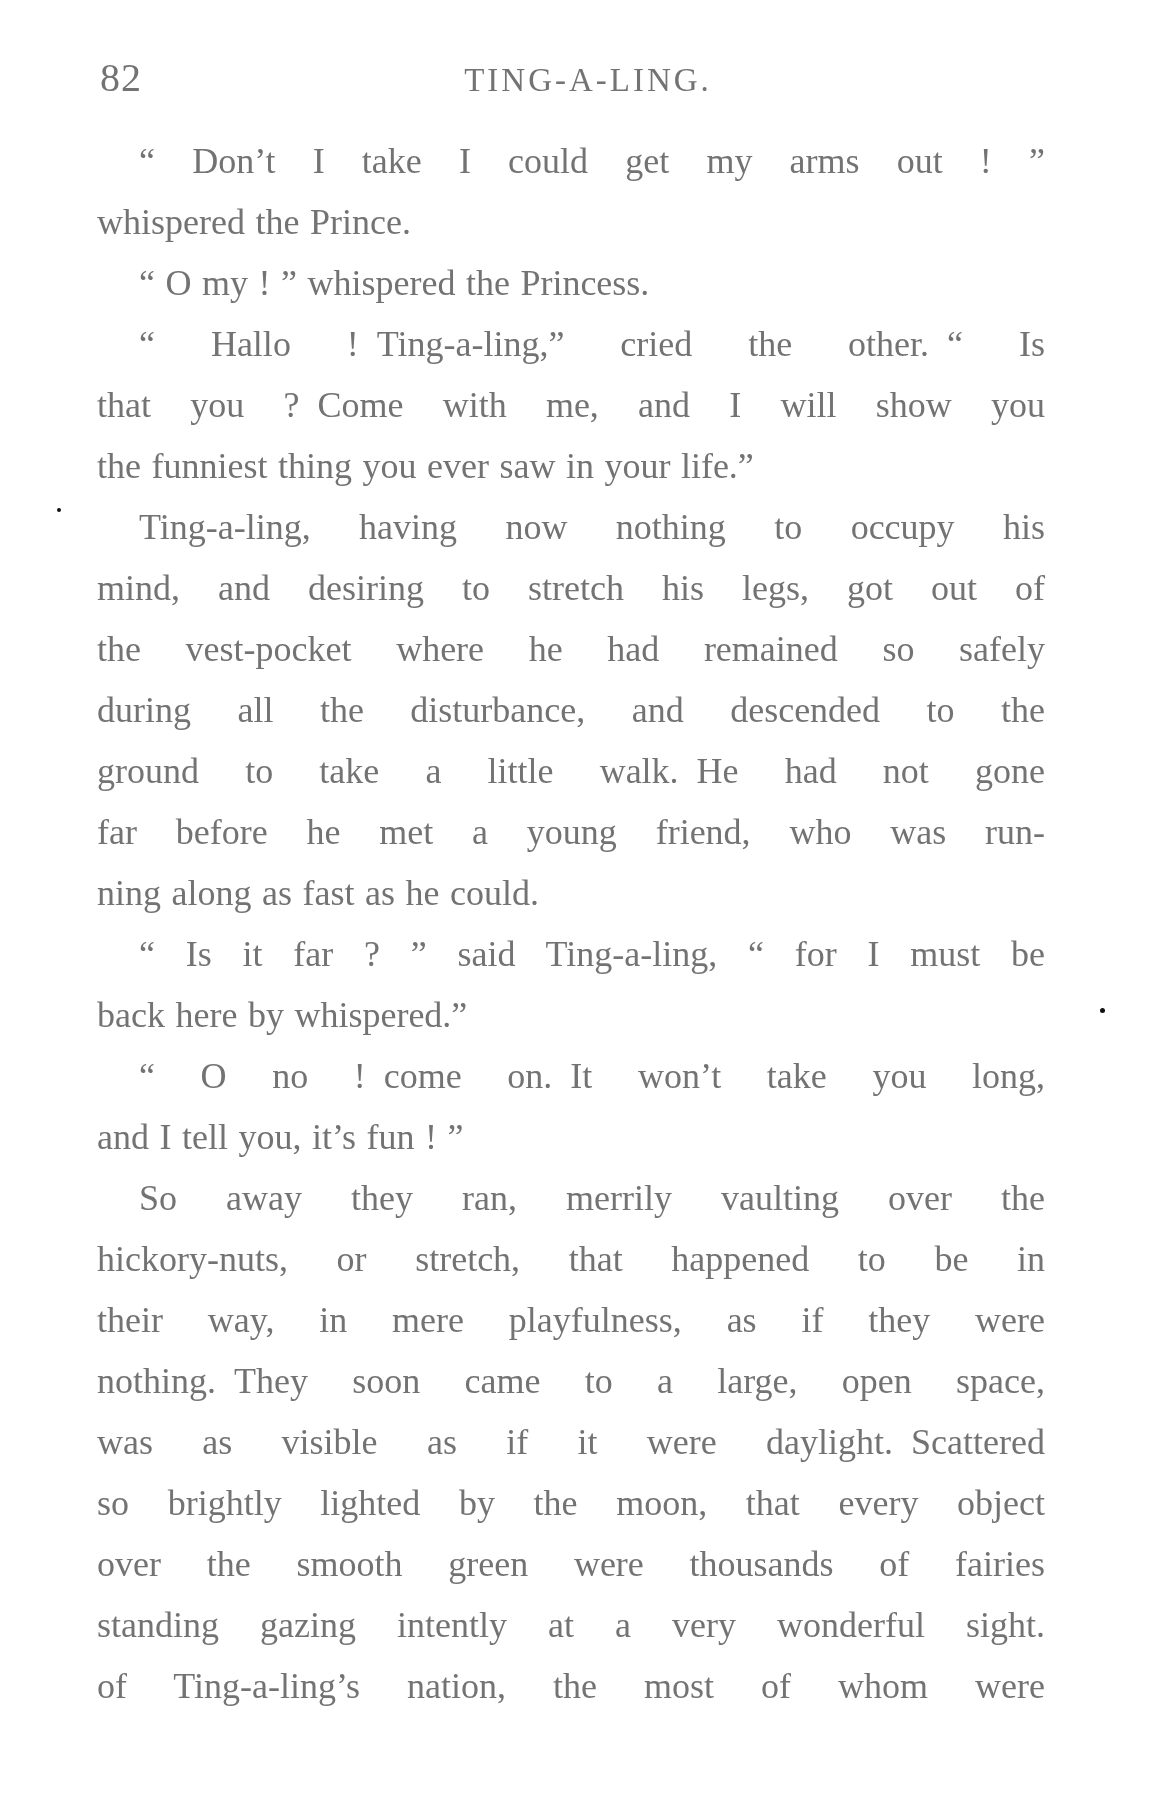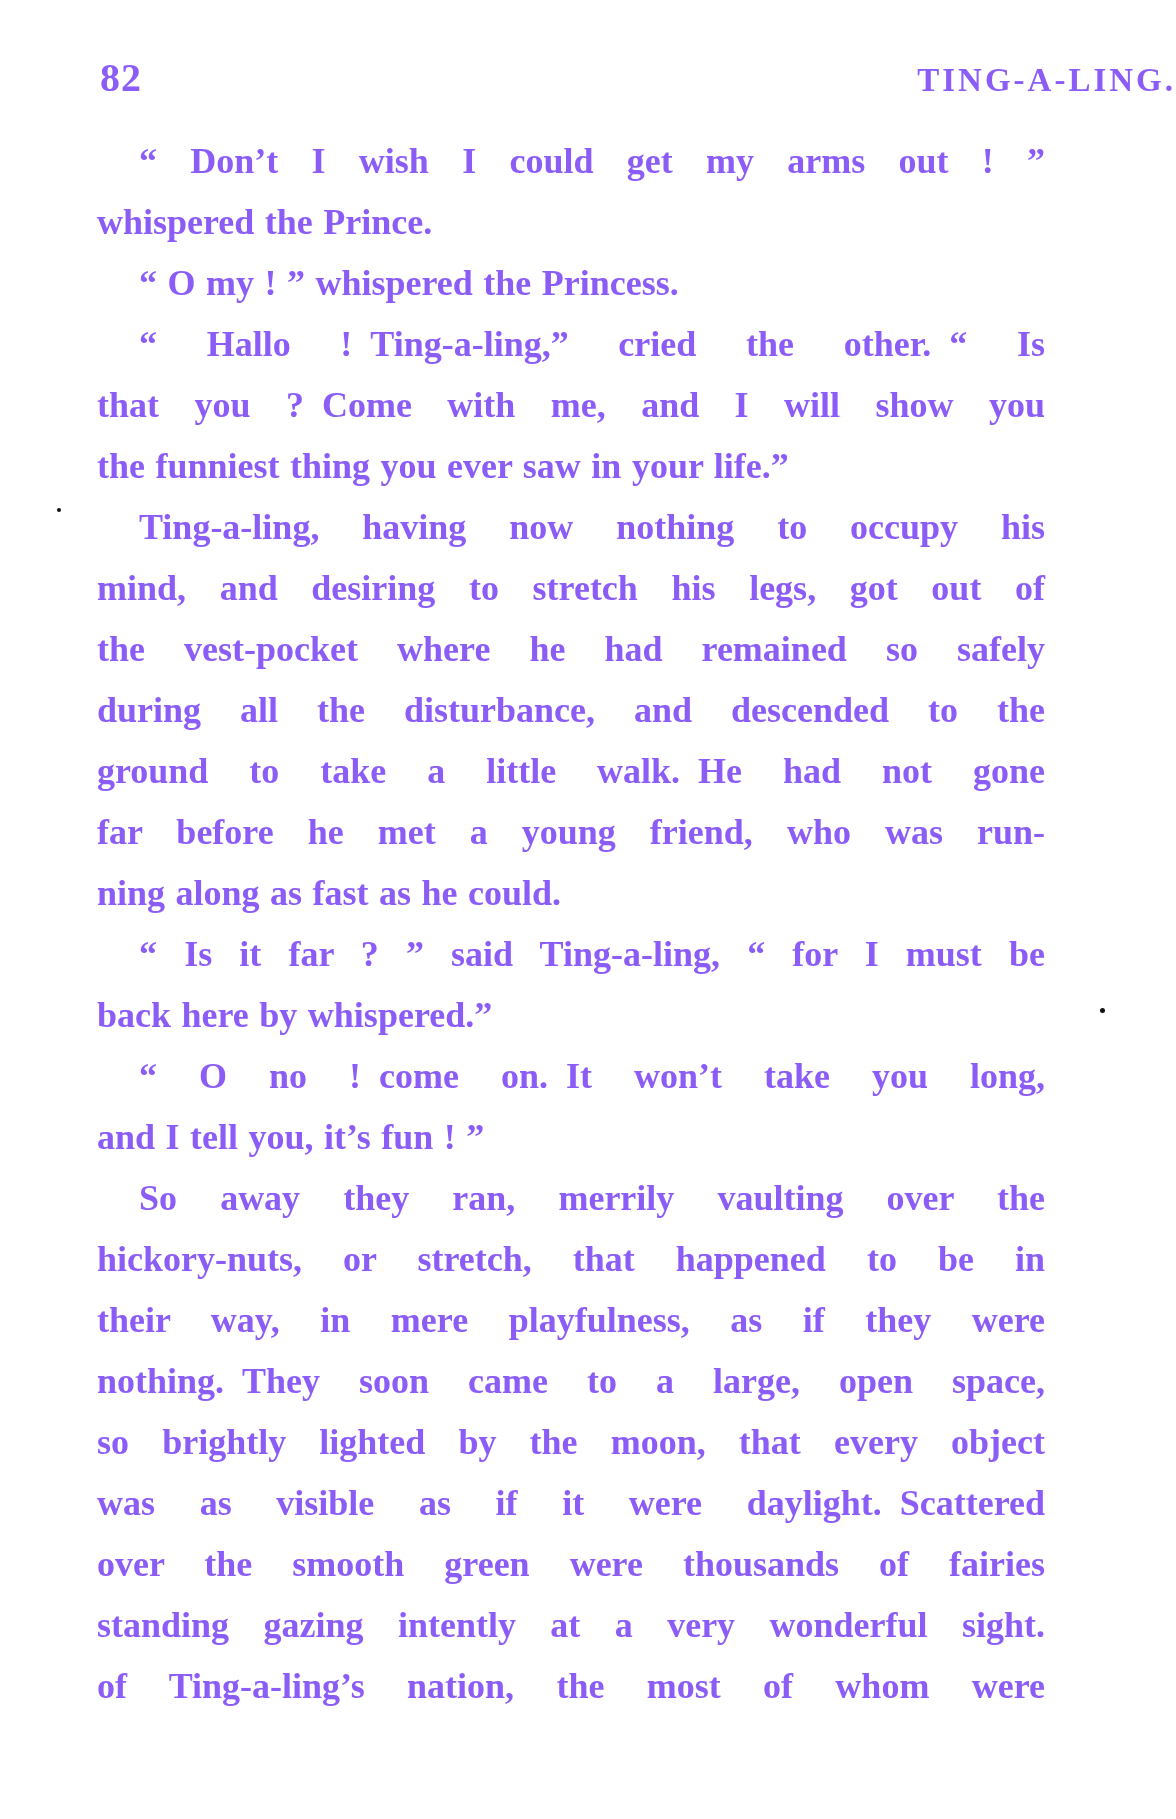--- a/index.html
+++ b/index.html
@@ -1,39 +1,39 @@
 <!DOCTYPE html>
 <html><head>
 <meta charset="utf-8">
 <style>
   html, body { margin: 0; padding: 0; background: #ffffff; }
   .page {
     position: relative;
     width: 1176px;
     height: 1819px;
     background: #ffffff;
-    color: #8b5cf6;
+    color: #737373;
     font-family: "Liberation Serif", "DejaVu Serif", serif;
-    font-weight: 700;
+    font-weight: 400;
     overflow: hidden;
   }
   .page-number {
     position: absolute;
     top: 56px;
     left: 100px;
     font-size: 40px;
     line-height: 44px;
     letter-spacing: 1px;
   }
   .running-title {
     position: absolute;
     top: 60px;
     left: 0;
     width: 100%;
-    text-align: right;
+    text-align: center;
     font-size: 33px;
     line-height: 40px;
     letter-spacing: 3px;
   }
   .body-text {
     position: absolute;
     top: 131px;
     left: 97px;
     width: 948px;
     font-size: 36px;
@@ -61,21 +61,21 @@
 <body>
 
 <div class="page">
 
   <div class="page-number">82</div>
   <div class="running-title">TING-A-LING.</div>
 
   <div class="body-text">
 
     <div class="para">
-      <div class="line jl ind">“ Don’t I wish I could get my arms out ! ”</div>
+      <div class="line jl ind">“ Don’t I take I could get my arms out ! ”</div>
       <div class="line">whispered the Prince.</div>
     </div>
 
     <div class="para">
       <div class="line ind">“ O my ! ” whispered the Princess.</div>
     </div>
 
     <div class="para">
       <div class="line jl ind">“ Hallo ! Ting-a-ling,” cried the other. “ Is</div>
       <div class="line jl">that you ? Come with me, and I will show you</div>
@@ -100,22 +100,22 @@
     <div class="para">
       <div class="line jl ind">“ O no ! come on. It won’t take you long,</div>
       <div class="line">and I tell you, it’s fun ! ”</div>
     </div>
 
     <div class="para">
       <div class="line jl ind">So away they ran, merrily vaulting over the</div>
       <div class="line jl">hickory-nuts, or stretch, that happened to be in</div>
       <div class="line jl">their way, in mere playfulness, as if they were</div>
       <div class="line jl">nothing. They soon came to a large, open space,</div>
+      <div class="line jl">was as visible as if it were daylight. Scattered</div>
       <div class="line jl">so brightly lighted by the moon, that every object</div>
-      <div class="line jl">was as visible as if it were daylight. Scattered</div>
       <div class="line jl">over the smooth green were thousands of fairies</div>
       <div class="line jl">standing gazing intently at a very wonderful sight.</div>
       <div class="line jl">of Ting-a-ling’s nation, the most of whom were</div>
     </div>
 
   </div>
 
   <div class="speck speck-a"></div>
   <div class="speck speck-b"></div>
 

